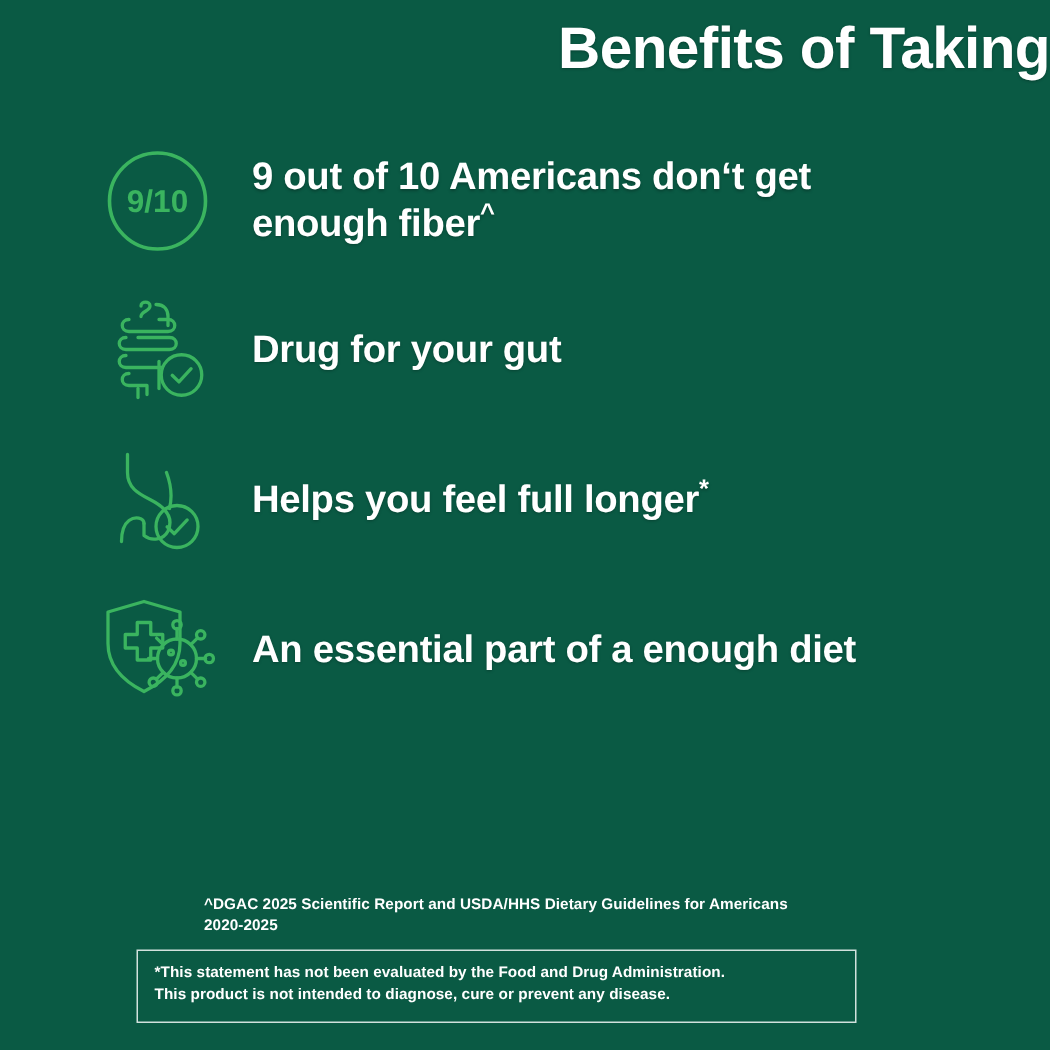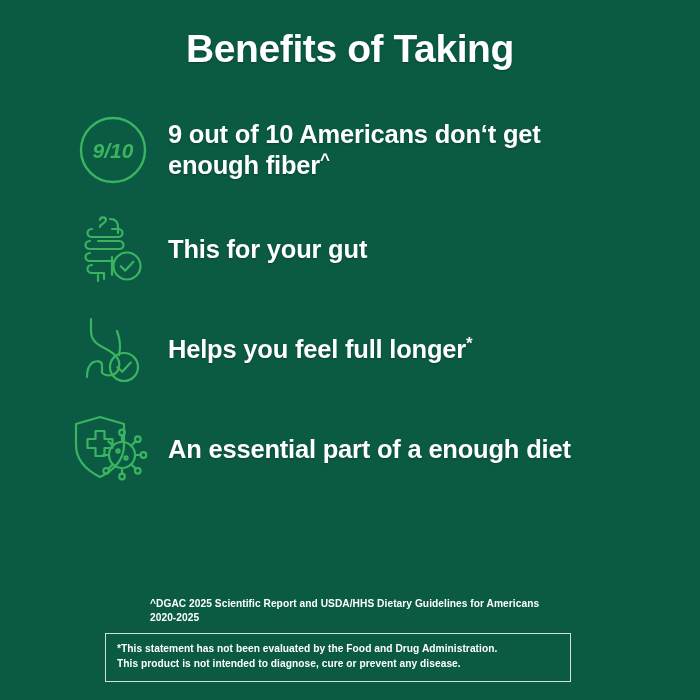--- a/index.html
+++ b/index.html
@@ -7,22 +7,22 @@
   body {
     background:#0a5a44;
     font-family:"Liberation Sans", sans-serif;
     color:#ffffff;
     overflow:hidden;
     position:relative;
   }
 
   
   .title-block {
-    padding-top:26px;
-    text-align:center;
+    padding-top:10px;
+    text-align:right;
   }
   .title-line {
     font-size:39px;
     font-weight:bold;
     line-height:1.18;
     letter-spacing:-0.4px;
     color:#ffffff;
     text-shadow:0 1px 2px rgba(0,0,0,0.28);
   }
 
@@ -36,22 +36,21 @@
     display:flex;
     align-items:center;
     height:100px;
   }
   .benefit-icon {
     width:86px;
     min-width:86px;
     height:86px;
     display:flex;
     align-items:center;
-    justify-content:flex-end;
-    font-style:italic;
+    justify-content:center;
   }
   .benefit-icon svg { display:block; overflow:visible; }
   .benefit-text {
     margin-left:20px;
     font-size:25.5px;
     font-weight:bold;
     line-height:1.22;
     letter-spacing:-0.2px;
     color:#ffffff;
     text-shadow:0 1px 2px rgba(0,0,0,0.25);
@@ -67,21 +66,21 @@
   .ring-num {
     font-size:21px;
     font-weight:bold;
     fill:#3ab45f;
     font-family:"Liberation Sans", sans-serif;
   }
 
   
   .footer {
     position:absolute;
-    left:14px;
+    left:0;
     right:0;
     bottom:18px;
   }
   .citation {
     margin:0 130px 9px 136px;
     font-size:10.2px;
     font-weight:bold;
     line-height:1.35;
     color:#ffffff;
     letter-spacing:0.05px;
@@ -129,21 +128,21 @@
         <path d="M16 28 C10 28 10 36 16 36 L45 36 C51 36 51 28 45 28 L24 28"></path>
         <path d="M16 40 C10 40 10 48 16 48 L40 48"></path>
         <path d="M18 52 C12 52 12 60 18 60 L30 60 L30 66"></path>
         <path d="M38 44 L38 62"></path>
         <path d="M24 62 L24 68"></path>
 
         <circle cx="53" cy="53" r="13.5"></circle>
         <path d="M46.8 53.2 L51.3 57.6 L59.4 48.8"></path>
       </svg>
     </div>
-    <div class="benefit-text"><span>This for your gut</span><span class="sup"></span></div>
+    <div class="benefit-text"><span>Drug for your gut</span><span class="sup"></span></div>
   </div>
 
   <div class="benefit-row">
     <div class="benefit-icon">
       <svg width="74" height="74" viewBox="0 0 74 74" fill="none" stroke="#3ab45f" stroke-width="2.2" stroke-linecap="round" stroke-linejoin="round">
 
         <path d="M17 6 L17 18 C17 28 24 32 32 36 C42 41 48 48 44 57 C41 63 33 64 28 60 L28 52"></path>
         <path d="M28 52 C28 48 22 47 18 50 C14 53 13 60 13 64"></path>
 
         <path d="M43 18 C46 26 47 34 45 42"></path>

